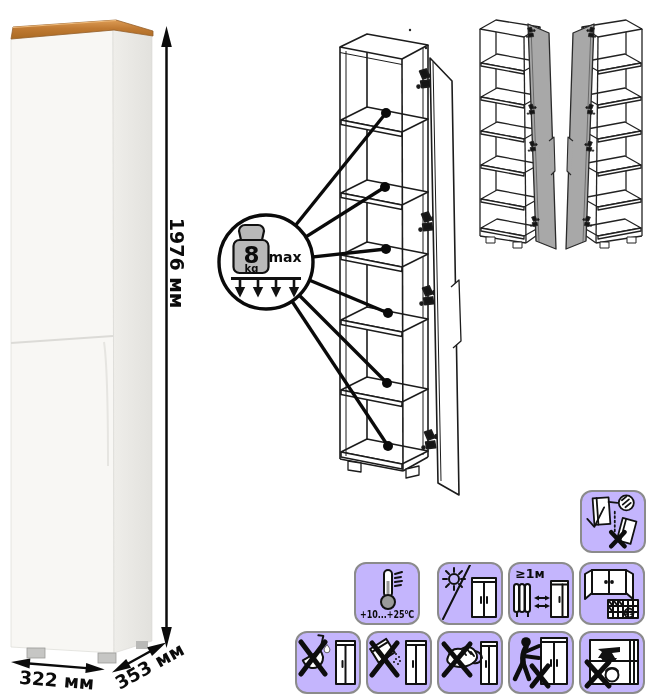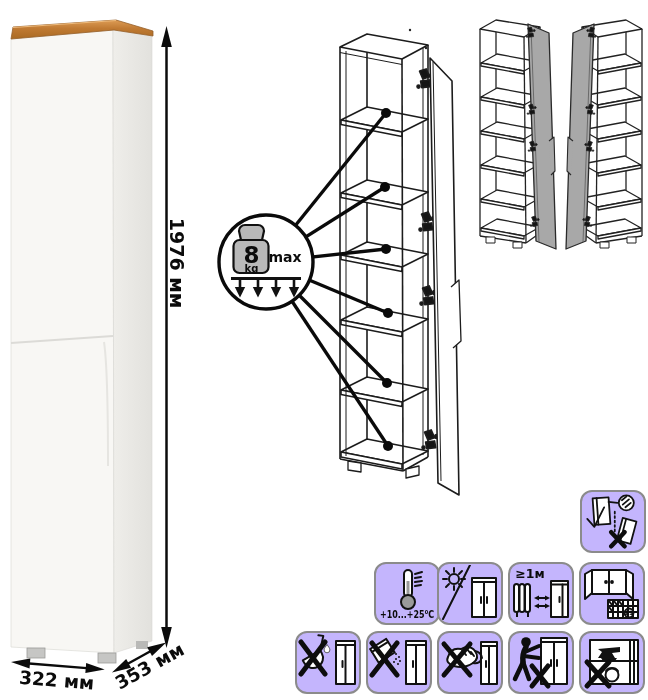--- a/index.html
+++ b/index.html
@@ -220,21 +220,21 @@
       <line x1="4" y1="0" x2="4" y2="26" class="ink" stroke-width="1.2"></line>
     </g>
     <g class="xmark" stroke-width="4">
       <line x1="30" y1="43" x2="45" y2="59"></line>
           <line x1="45" y1="43" x2="30" y2="59"></line>
     </g>
   </svg>
 </div>
 
 
-<div class="icon-box" style="left:374px;top:562px;text-align:center;">
+<div class="icon-box" style="left:354px;top:562px;text-align:center;">
   <svg width="60" height="57" viewBox="0 0 60 57">
     <rect x="27" y="5" width="8" height="27" rx="4" class="inkf"></rect>
     <rect x="29.5" y="16" width="3" height="18" fill="#9a9a9a" stroke="none"></rect>
     <circle cx="31" cy="37" r="7" stroke="#111" stroke-width="2" fill="#9a9a9a"></circle>
     <g class="ink" stroke-width="1.5">
       <line x1="38" y1="9" x2="45" y2="7"></line>
           <line x1="38" y1="13" x2="44" y2="12"></line>
       <line x1="38" y1="17" x2="45" y2="16"></line>
           <line x1="38" y1="21" x2="44" y2="20"></line>
     </g>

